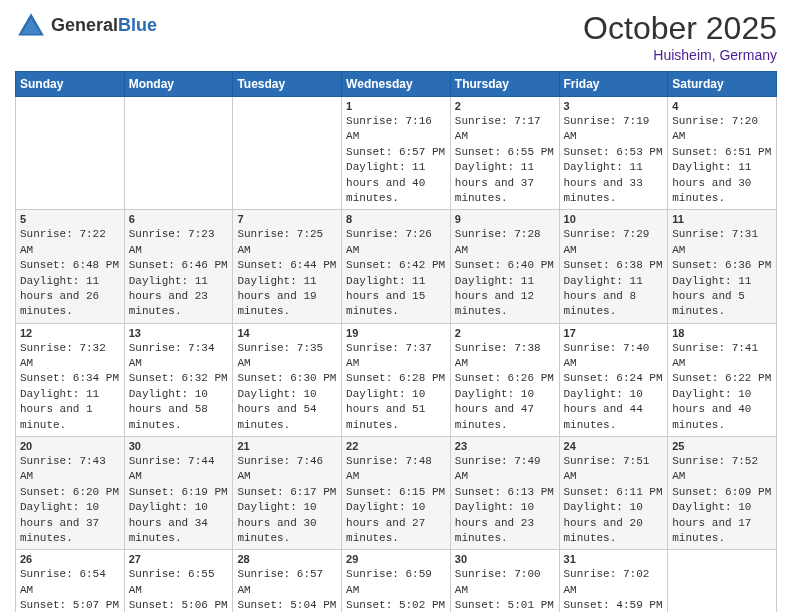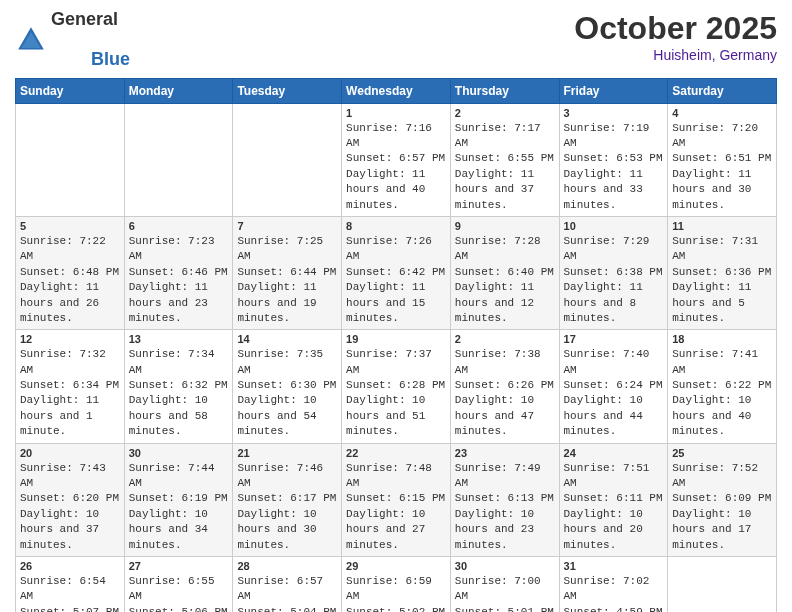--- a/index.html
+++ b/index.html
@@ -23,45 +23,43 @@
       align-items: flex-start;
       margin-bottom: 8px;
     }
     .logo {
       display: flex;
       align-items: center;
       gap: 4px;
     }
     .logo-text {
       display: flex;
-      flex-direction: column;
+      flex-direction: row;
       line-height: 1.1;
-      gap: 20px;
     }
     .logo-general {
       font-size: 18px;
       font-weight: bold;
       color: #333;
     }
     .logo-blue {
       font-size: 18px;
       font-weight: bold;
       color: #2a6db5;
-      margin-left: 40px;
     }
     .logo-icon {
       width: 32px;
       height: 32px;
     }
     .title-block {
       text-align: right;
     }
     .month-title {
       font-size: 32px;
-      font-weight: bold;
+      font-weight: normal;
       color: #333;
     }
     .location {
       font-size: 14px;
       color: #4c1d95;
     }
     .calendar {
       width: 100%;
       border-collapse: collapse;
       flex: 1;

